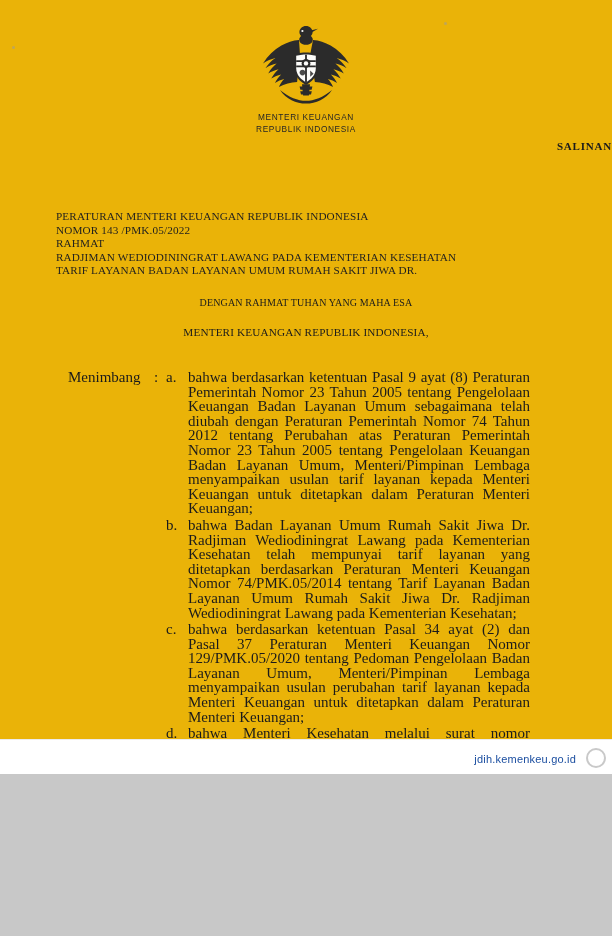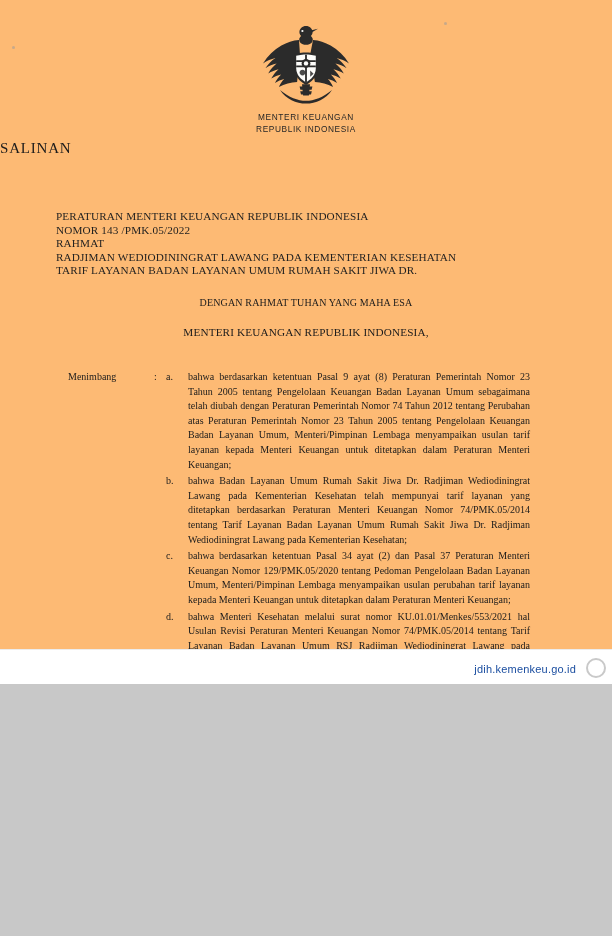--- a/index.html
+++ b/index.html
@@ -3,22 +3,22 @@
 <meta charset="utf-8">
 <style>
   html, body {
     margin: 0;
     padding: 0;
     background: #c8c8c8;
   }
   .page {
     position: relative;
     width: 612px;
-    height: 684px;
-    background: #fdba74;
+    height: 774px;
+    background: #eab308;
     overflow: hidden;
     font-family: "Liberation Serif", serif;
     color: #1b1b1b;
   }
   .speck {
     position: absolute;
     background: #9a9a9a;
     border-radius: 50%;
     opacity: .55;
   }
@@ -42,24 +42,24 @@
     font-family: "Liberation Sans", sans-serif;
     font-size: 8.3px;
     letter-spacing: .6px;
     line-height: 11.5px;
     color: #262626;
   }
   .salinan {
     position: absolute;
     left: 0; right: 0;
     top: 140px;
-    text-align: left;
+    text-align: right;
     font-family: "Liberation Serif", serif;
-    font-weight: normal;
-    font-size: 15px;
+    font-weight: bold;
+    font-size: 11px;
     letter-spacing: .8px;
     color: #1b1b1b;
   }
 
   
   .titleblock {
     position: absolute;
     left: 56px;
     width: 500px;
     top: 210px;
@@ -87,21 +87,21 @@
     font-size: 11.2px;
     letter-spacing: .15px;
   }
 
   
   .considerans {
     position: absolute;
     left: 68px;
     top: 370px;
     width: 462px;
-    font-size: 10px;
+    font-size: 15px;
     line-height: 14.6px;
   }
   .cons-row {
     display: flex;
     align-items: flex-start;
   }
   .cons-label {
     width: 86px;
     flex: 0 0 86px;
   }

